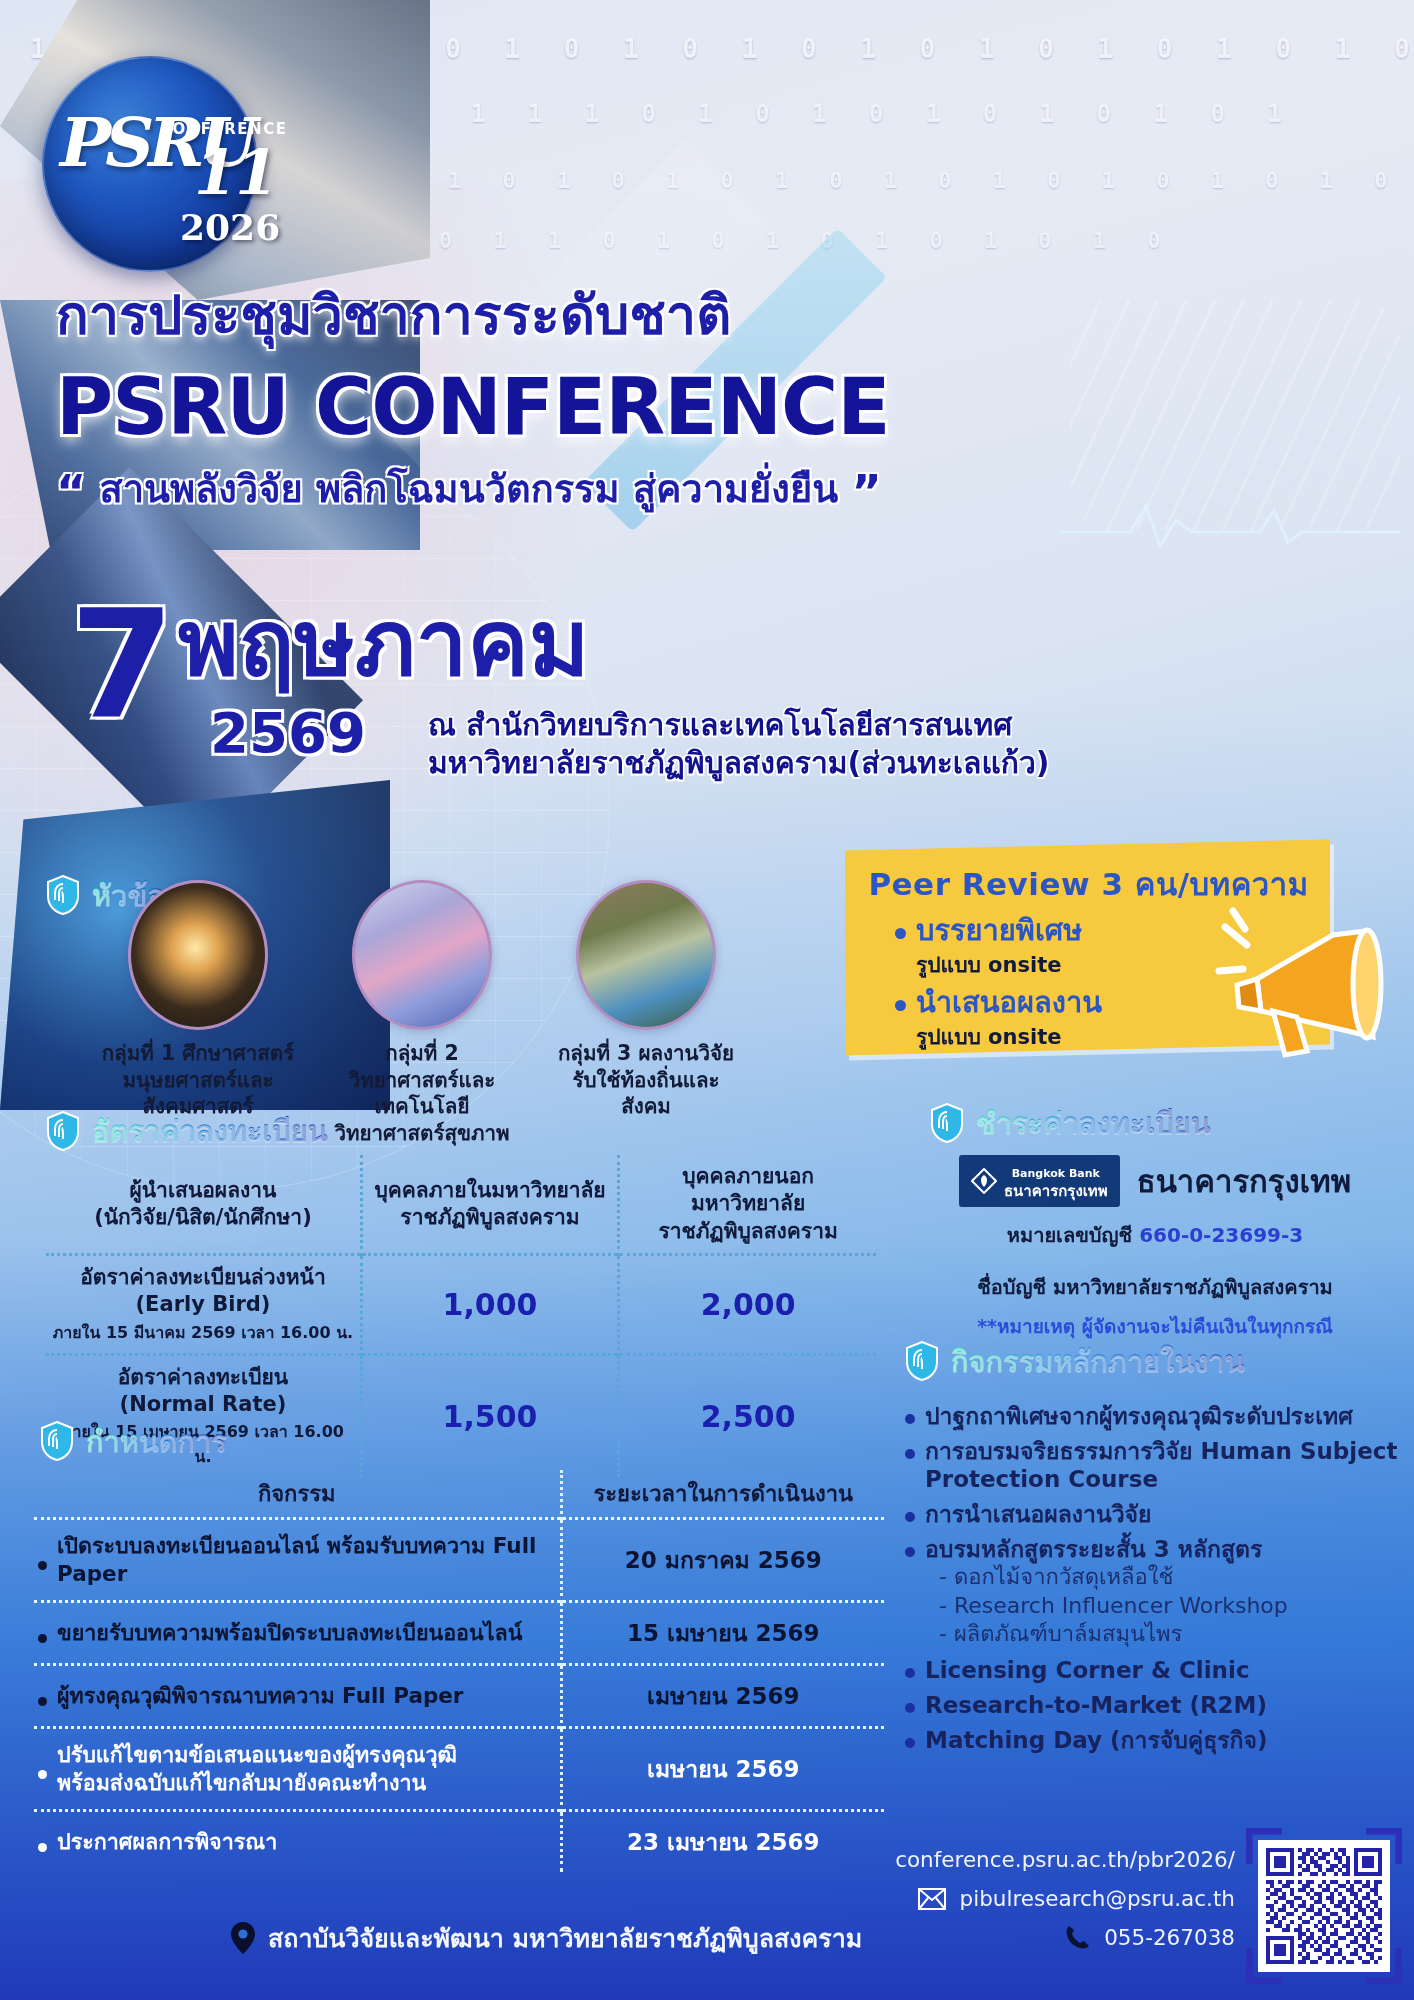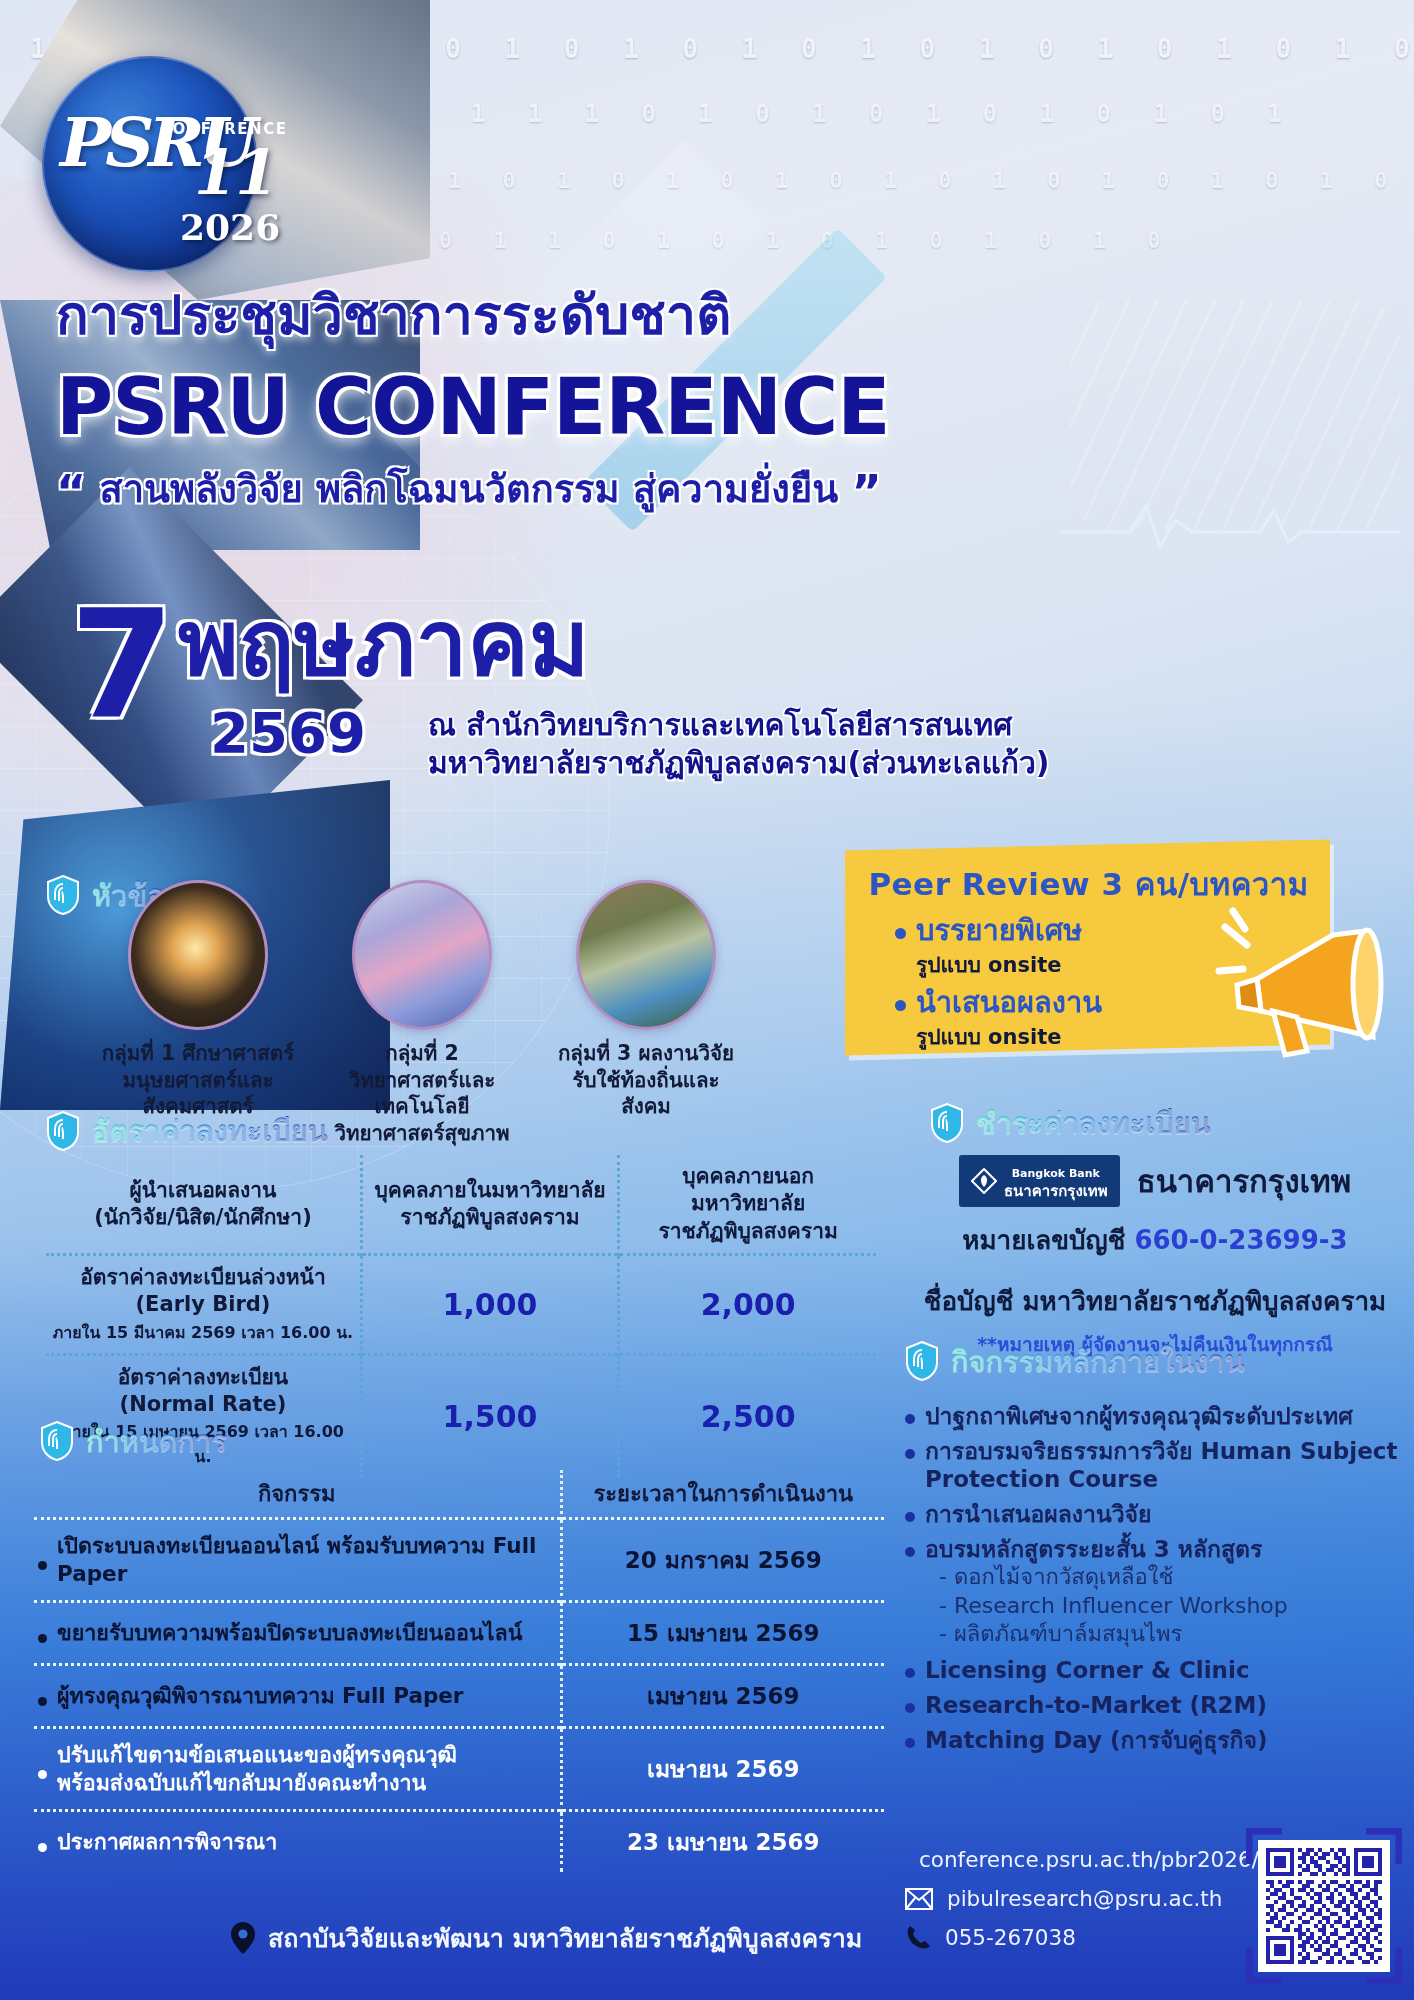--- a/index.html
+++ b/index.html
@@ -201,21 +201,21 @@
 
   
   .pay-wrap{ position:absolute; left:905px; top:1155px; width:500px; text-align:center; }
   .bankchip{
     display:inline-flex; align-items:center; gap:7px; background:#123a78; color:#fff;
     padding:7px 12px; border-radius:3px; vertical-align:middle;
   }
   .bankchip .bb1{ font-size:11px; font-weight:700; line-height:1.05; }
   .bankchip .bb2{ font-size:15px; font-weight:800; line-height:1.05; }
   .bankname{ font-size:31px; font-weight:800; color:#101a3c; vertical-align:middle; margin-left:12px; }
-  .pay-line{ font-size:26px; font-weight:800; color:#101a3c; margin-top:12px; }
+  .pay-line{ font-size:20px; font-weight:800; color:#101a3c; margin-top:12px; }
   .acct-no{ color:#2b3fd2; font-weight:800; }
   .pay-note{ font-size:19px; font-weight:700; color:#2a4cd8; margin-top:8px; }
 
   
   .act-wrap{ position:absolute; left:905px; top:1395px; width:505px; }
   .act-li{ display:flex; gap:10px; align-items:flex-start; margin-top:7px; }
   .act-dot{ width:10px;height:10px;border-radius:50%;background:#1b2f9e;margin-top:12px;flex:0 0 auto; }
   .act-txt{ font-size:23px; font-weight:800; color:#16235e; line-height:1.22; }
   .act-sub{ font-size:22px; font-weight:400; color:#1b2f6e; line-height:1.3; margin-left:34px; }
 
@@ -228,21 +228,21 @@
   .sch .hsep > *{ border-top:3px dotted #ecf6fd; }
   .sch .item{ display:flex; gap:10px; align-items:center; }
   .sch .dot{ width:9px;height:9px;border-radius:50%;background:#0c1433;margin-top:11px;flex:0 0 auto; }
   .sch .itxt{ font-size:21.5px; font-weight:700; color:#0c1433; line-height:1.3; }
   .sch .date{ font-size:23px; font-weight:700; color:#0c1433; text-align:center; }
   .sch tr:nth-child(n+5) .itxt, .sch tr:nth-child(n+5) .date{ color:#ffffff; }
   .sch tr:nth-child(n+5) .dot{ background:#ffffff; }
 
   
   .contact{ position:absolute; left:905px; top:1845px; width:330px; color:#fff; }
-  .c-li{ display:flex; align-items:center; gap:14px; margin-bottom:13px; }
+  .c-li{ display:flex; align-items:center; gap:14px; margin-bottom:13px;justify-content:flex-end; }
   .c-tx{ font-size:21.5px; font-weight:500; color:#eef3ff; }
   .qr{
     position:absolute; left:1258px; top:1840px; width:132px; height:132px; background:#fff; padding:8px;
   }
   .qr-corners{ position:absolute; left:1246px; top:1828px; width:156px; height:156px; }
   .footer-org{
     position:absolute; left:230px; top:1918px; display:flex; align-items:center; gap:12px;
   }
   .footer-org .tx{ font-size:25px; font-weight:700; color:#f2f6ff; }
 </style>

